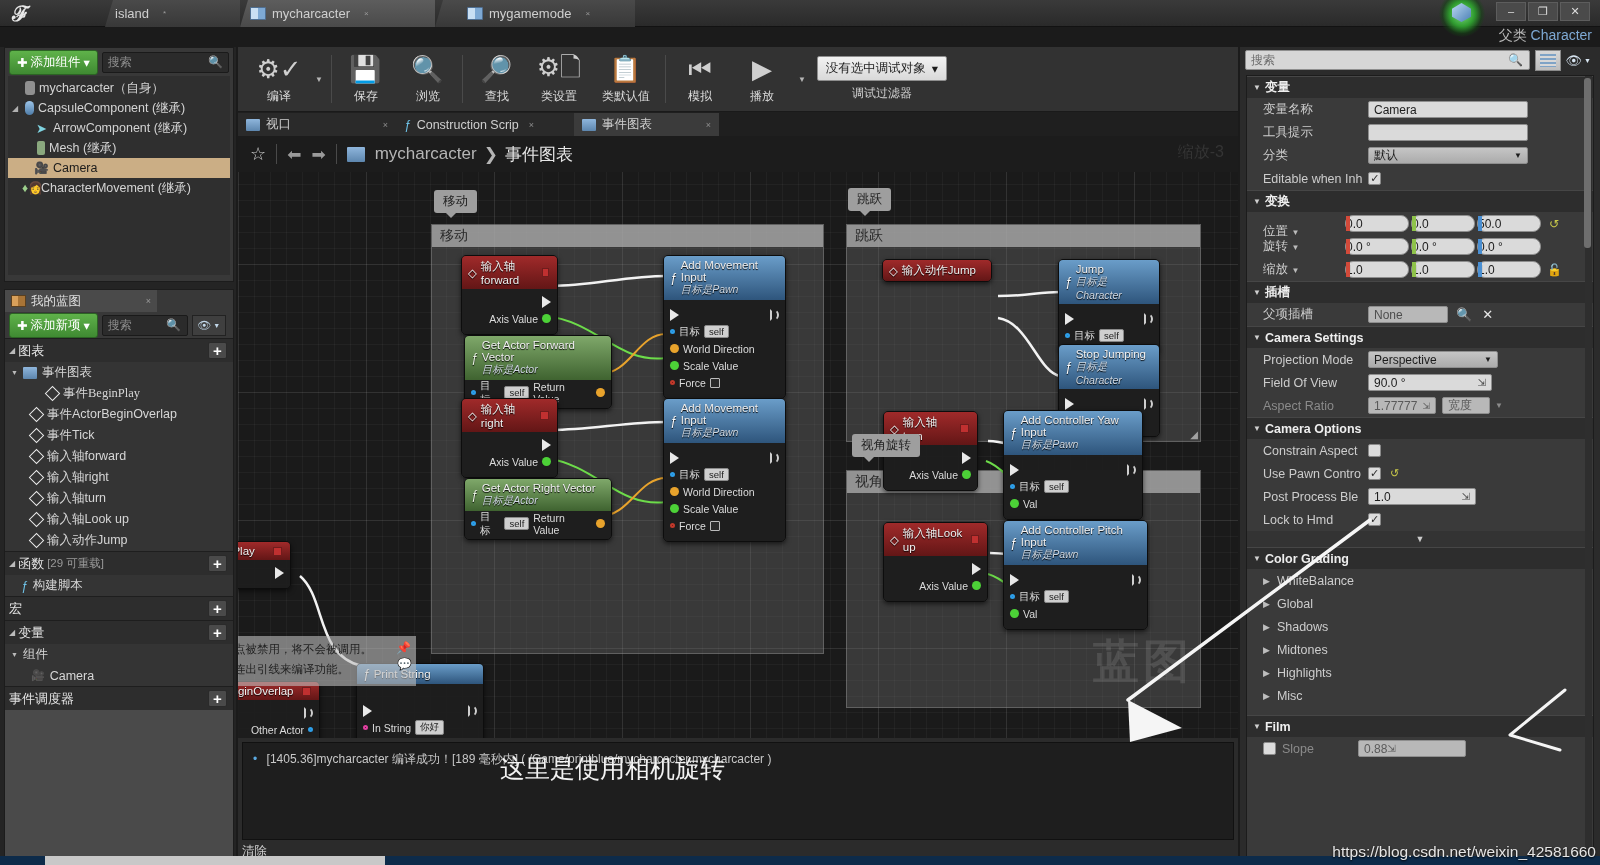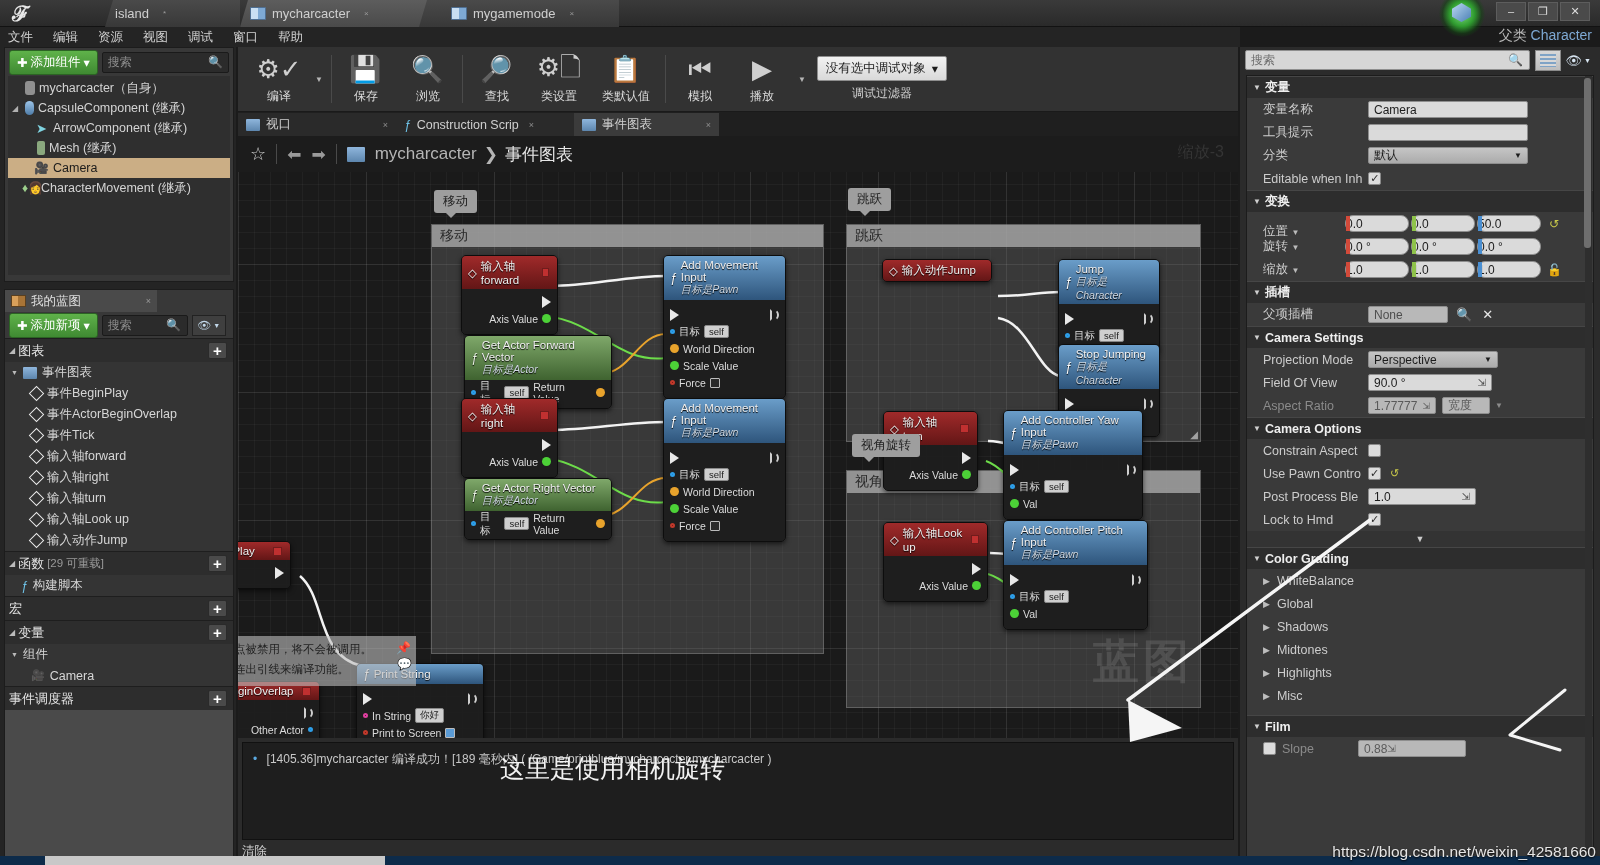--- a/index.html
+++ b/index.html
@@ -213,43 +213,34 @@
       <span>island</span>
       <span class="tx">*</span>
     </div>
 
     <div class="tab active" style="left:240px;width:195px;">
       <span class="tico"></span>
       <span>mycharcacter</span>
       <span class="tx">×</span>
     </div>
 
-    <div class="tab inactive" style="left:419px;width:200px;padding-left:32px;">
+    <div class="tab inactive" style="left:435px;width:200px;padding-left:32px;">
       <span class="tico"></span>
       <span>mygamemode</span>
       <span class="tx">×</span>
     </div>
 
     <div class="greenorb">
         <i></i>
       </div>
     <div class="wctrl" style="right:74px;">–</div>
     <div class="wctrl" style="right:42px;">❐</div>
     <div class="wctrl" style="right:10px;">✕</div>
   </div>
 
-  <div class="menubar">
-    <span>文件</span>
-    <span>编辑</span>
-    <span>资源</span>
-    <span>视图</span>
-    <span>调试</span>
-    <span>窗口</span>
-    <span>帮助</span>
-  </div>
   <div class="parentclass">
     <span>父类</span>
     <b>Character</b>
   </div>
 
   <div class="leftcol">
 
     <div class="comp-panel">
       <div class="addbar">
         <div class="greenbtn">
@@ -321,21 +312,21 @@
           <span>图表</span>
           </span>
         <span class="plus">+</span>
       </div>
       <div class="bplist">
         <div class="brow" style="padding-left:6px;">
           <span style="font-size:7px;color:#bbb;">▼</span>
           <span class="graphico"></span>
           <span>事件图表</span>
         </div>
-        <div class="brow" style="padding-left:26px;">
+        <div class="brow" style="padding-left:42px;font-family:Liberation Serif, serif;">
           <span class="dia"></span>
           <span>事件BeginPlay</span>
           </div>
         <div class="brow" style="padding-left:26px;">
           <span class="dia"></span>
           <span>事件ActorBeginOverlap</span>
           </div>
         <div class="brow" style="padding-left:26px;">
           <span class="dia"></span>
           <span>事件Tick</span>
@@ -832,21 +823,21 @@
             <span class="pin blue"></span>
             </div>
         </div>
       </div>
 
       <div class="node" style="left:118px;top:527px;width:128px;">
         <div class="nhd fn">
           <span class="fnico" style="color:#fff;">ƒ</span>
           <span>Print String</span>
         </div>
-        <div class="nbody" style="padding-top:6px;">
+        <div class="nbody" style="padding-top:18px;">
           <div class="prow">
             <span class="exec"></span>
             <span style="margin-left:auto;" class="execO"></span>
             </div>
           <div class="prow">
             <span class="pin pink"></span>
             <span>In String</span>
             <span class="selfbox">你好</span>
             </div>
           <div class="prow">

